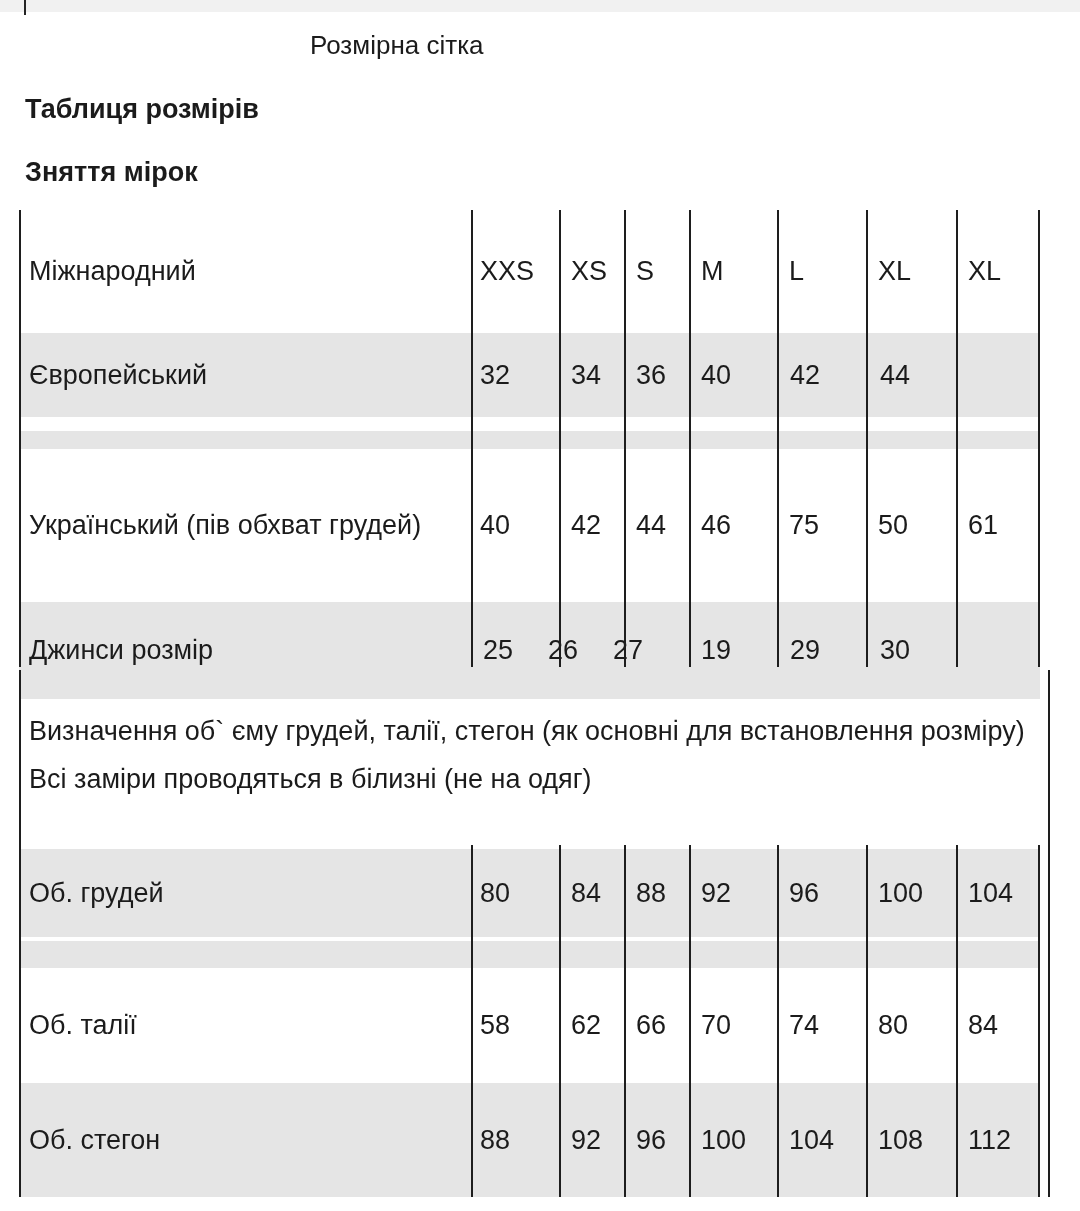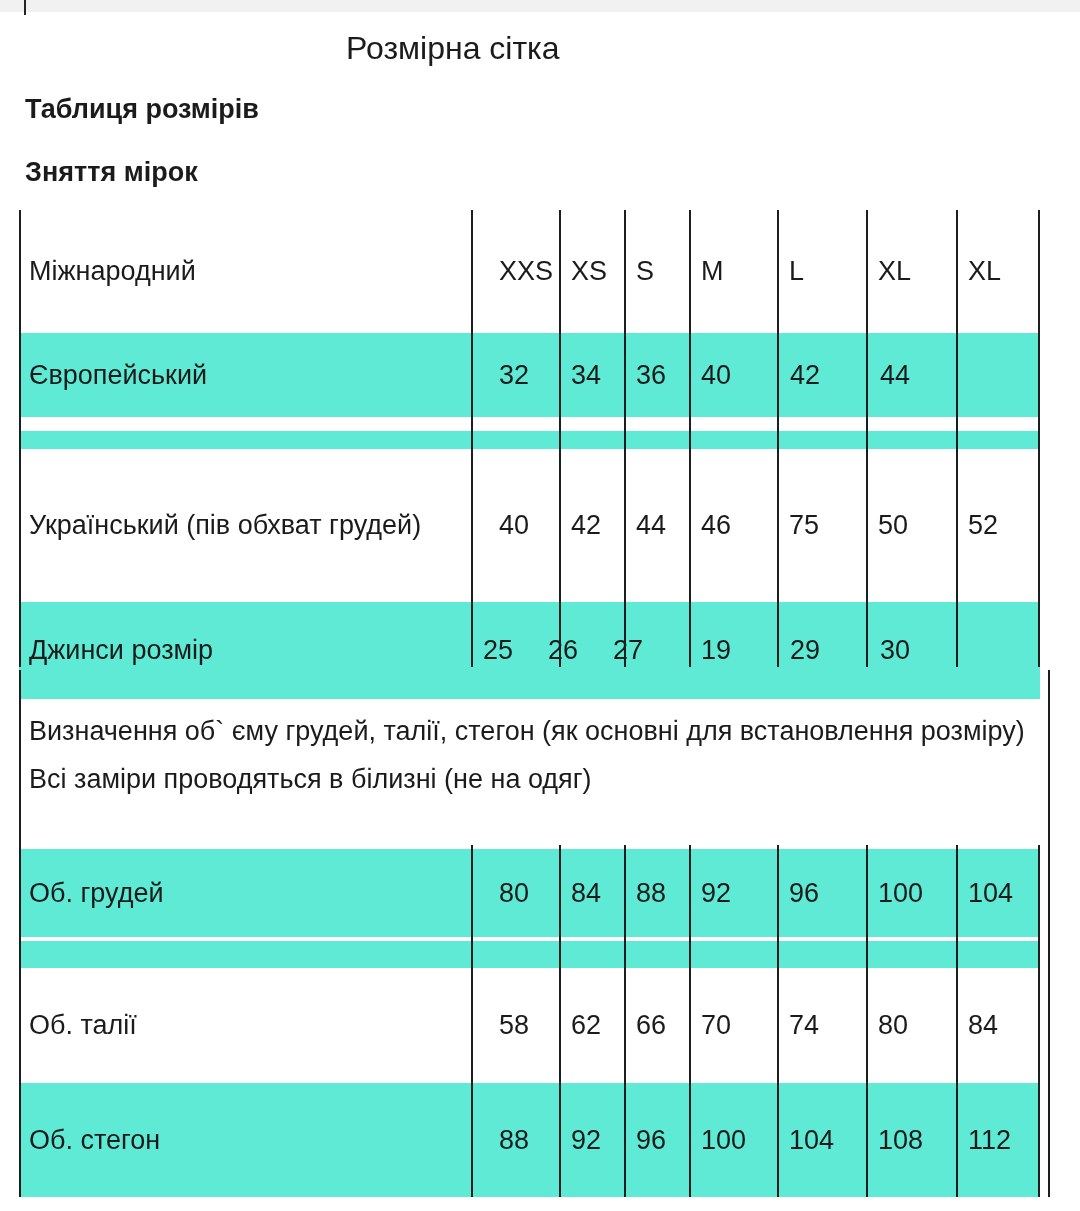--- a/index.html
+++ b/index.html
@@ -7,34 +7,34 @@
     width:1080px; height:1211px;
     background:#ffffff;
     font-family:"Liberation Sans", sans-serif;
     color:#1b1b1b;
     position:relative;
     overflow:hidden;
   }
   .top-strip { position:absolute; left:0; top:0; width:1080px; height:12px; background:#f1f1f1; }
   .top-mark  { position:absolute; left:24px; top:0; width:2px; height:15px; background:#242424; }
 
-  .page-title { position:absolute; left:310px; top:30px; font-size:32px; font-weight:400;margin-left:36px; }
+  .page-title { position:absolute; left:310px; top:30px; font-size:26px; font-weight:400; }
   .heading-1  { position:absolute; left:25px;  top:94px; font-size:27px; font-weight:700; }
   .heading-2  { position:absolute; left:25px;  top:157px; font-size:27px; font-weight:700; }
 
   .tbl { position:absolute; left:19px; }
   .size-table { top:210px; width:1021px; height:457px; }
   .meas-sect  { top:670px; width:1031px; height:527px; }
 
   .row   { display:flex; width:1021px; }
-  .gray  { background:#5eead4; }
+  .gray  { background:#e5e5e5; }
   .spacer{ width:1021px; }
   .cell  { display:flex; align-items:center; box-sizing:border-box; font-size:27px; white-space:nowrap; overflow:hidden; }
   .cell-label { width:452px; padding-left:10px; }
-  .c1 { width:88px; padding-left:28px; }
+  .c1 { width:88px; padding-left:9px; }
   .c2 { width:65px; padding-left:12px; }
   .c3 { width:65px; padding-left:12px; }
   .c4 { width:88px; padding-left:12px; }
   .c5 { width:89px; padding-left:12px; }
   .c6 { width:90px; padding-left:12px; }
   .c7 { width:84px; padding-left:12px; }
 
   .vl { position:absolute; width:2px; background:#1e1e1e; top:0; }
   .size-table .vl { height:457px; }
   .meas-sect .vl-outer { height:527px; }
@@ -84,21 +84,21 @@
   <div class="spacer gray" style="height:18px"></div>
 
   <div class="row" style="height:153px">
     <div class="cell cell-label">Український (пів обхват грудей)</div>
     <div class="cell c1">40</div>
     <div class="cell c2">42</div>
     <div class="cell c3">44</div>
     <div class="cell c4">46</div>
     <div class="cell c5">75</div>
     <div class="cell c6">50</div>
-    <div class="cell c7">52</div>
+    <div class="cell c7">61</div>
   </div>
 
   <div class="row gray" style="height:97px">
     <div class="cell cell-label">Джинси розмір</div>
     <div class="cell c2">25</div>
     <div class="cell c3">26</div>
     <div class="cell c4">27</div>
     <div class="cell c5">19</div>
     <div class="cell c6">29</div>
     <div class="cell c7">30</div>

